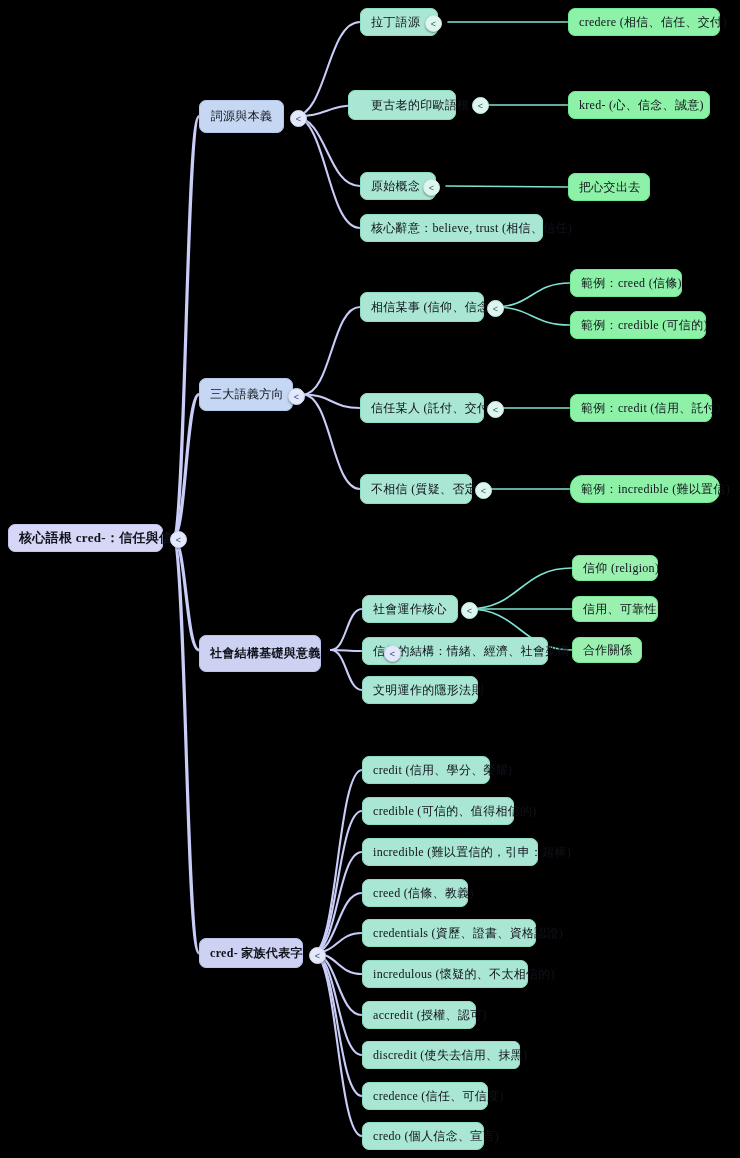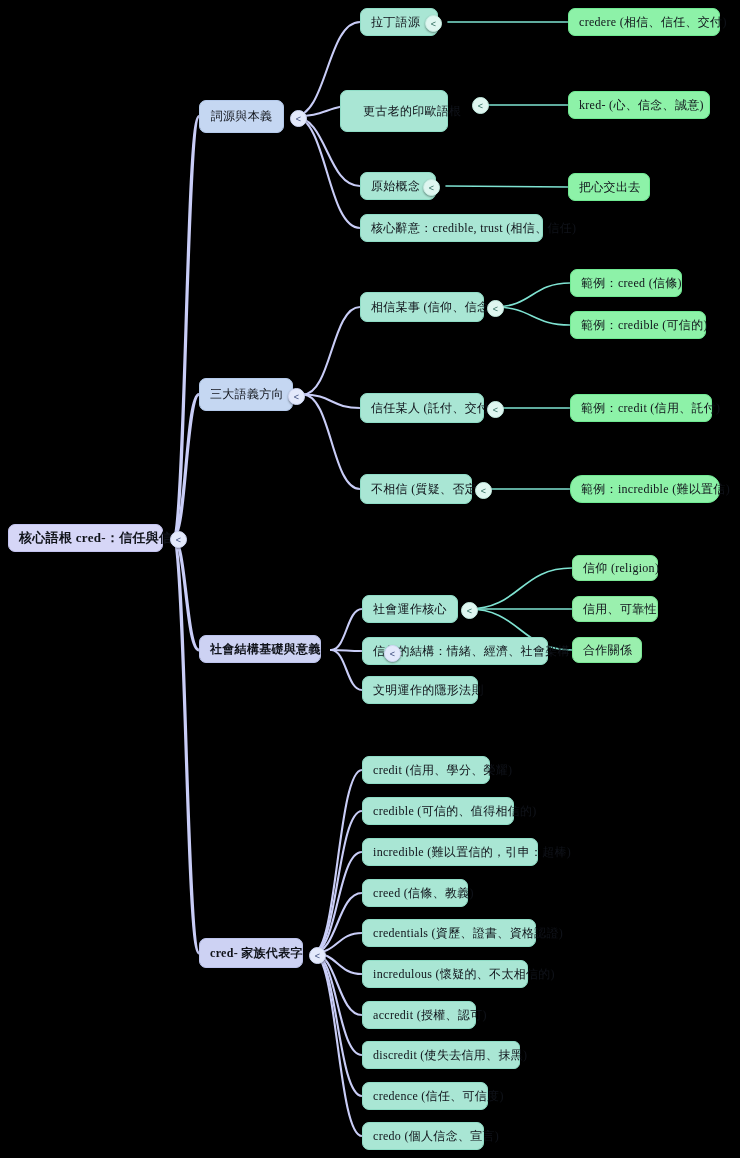--- a/index.html
+++ b/index.html
@@ -96,34 +96,34 @@
       </div>
       <div class="node lv-2" style="left: 199px; top: 100px; width: 85px; height: 33px;">
         <span class="txt">詞源與本義</span>
       </div>
       <div class="node lv-3" style="left: 360px; top: 8px; width: 78px; height: 28px;">
         <span class="txt">拉丁語源</span>
       </div>
       <div class="node lv-4" style="left: 568px; top: 8px; width: 152px; height: 28px;">
         <span class="txt">credere (相信、信任、交付)</span>
       </div>
-      <div class="node lv-3" style="left: 340px; top: 90px; width: 108px; height: 42px; padding-left: 22px;">
+      <div class="node lv-3" style="left: 348px; top: 90px; width: 108px; height: 30px; padding-left: 22px;">
         <span class="txt">更古老的印歐語根</span>
       </div>
       <div class="node lv-4" style="left: 568px; top: 91px; width: 142px; height: 28px; justify-content: flex-end;">
         <span class="txt">kred- (心、信念、誠意)</span>
       </div>
       <div class="node lv-3" style="left: 360px; top: 172px; width: 76px; height: 28px;">
         <span class="txt">原始概念</span>
       </div>
       <div class="node lv-4" style="left: 568px; top: 173px; width: 82px; height: 28px;">
         <span class="txt">把心交出去</span>
       </div>
       <div class="node lv-3" style="left: 360px; top: 214px; width: 183px; height: 28px;">
-        <span class="txt">核心辭意：credible, trust (相信、信任)</span>
+        <span class="txt">核心辭意：believe, trust (相信、信任)</span>
       </div>
       <div class="node lv-2" style="left: 199px; top: 378px; width: 94px; height: 33px;">
         <span class="txt">三大語義方向</span>
       </div>
       <div class="node lv-3" style="left: 360px; top: 292px; width: 124px; height: 30px;">
         <span class="txt">相信某事 (信仰、信念)</span>
       </div>
       <div class="node lv-4" style="left: 570px; top: 269px; width: 112px; height: 28px;">
         <span class="txt">範例：creed (信條)</span>
       </div>
@@ -135,21 +135,21 @@
       </div>
       <div class="node lv-4" style="left: 570px; top: 394px; width: 142px; height: 28px;">
         <span class="txt">範例：credit (信用、託付)</span>
       </div>
       <div class="node lv-3" style="left: 360px; top: 474px; width: 112px; height: 30px;">
         <span class="txt">不相信 (質疑、否定)</span>
       </div>
       <div class="node lv-4" style="left: 570px; top: 475px; width: 150px; height: 28px; border-radius: 12px;">
         <span class="txt">範例：incredible (難以置信)</span>
       </div>
-      <div class="node lv-2b" style="left: 199px; top: 635px; width: 122px; height: 28px;">
+      <div class="node lv-2b" style="left: 199px; top: 635px; width: 122px; height: 37px;">
         <span class="txt">社會結構基礎與意義</span>
       </div>
       <div class="node lv-3" style="left: 362px; top: 595px; width: 96px; height: 28px;">
         <span class="txt">社會運作核心</span>
       </div>
       <div class="node lv-4s" style="left: 572px; top: 555px; width: 86px; height: 26px;">
         <span class="txt">信仰 (religion)</span>
       </div>
       <div class="node lv-4s" style="left: 572px; top: 596px; width: 86px; height: 26px;">
         <span class="txt">信用、可靠性</span>

